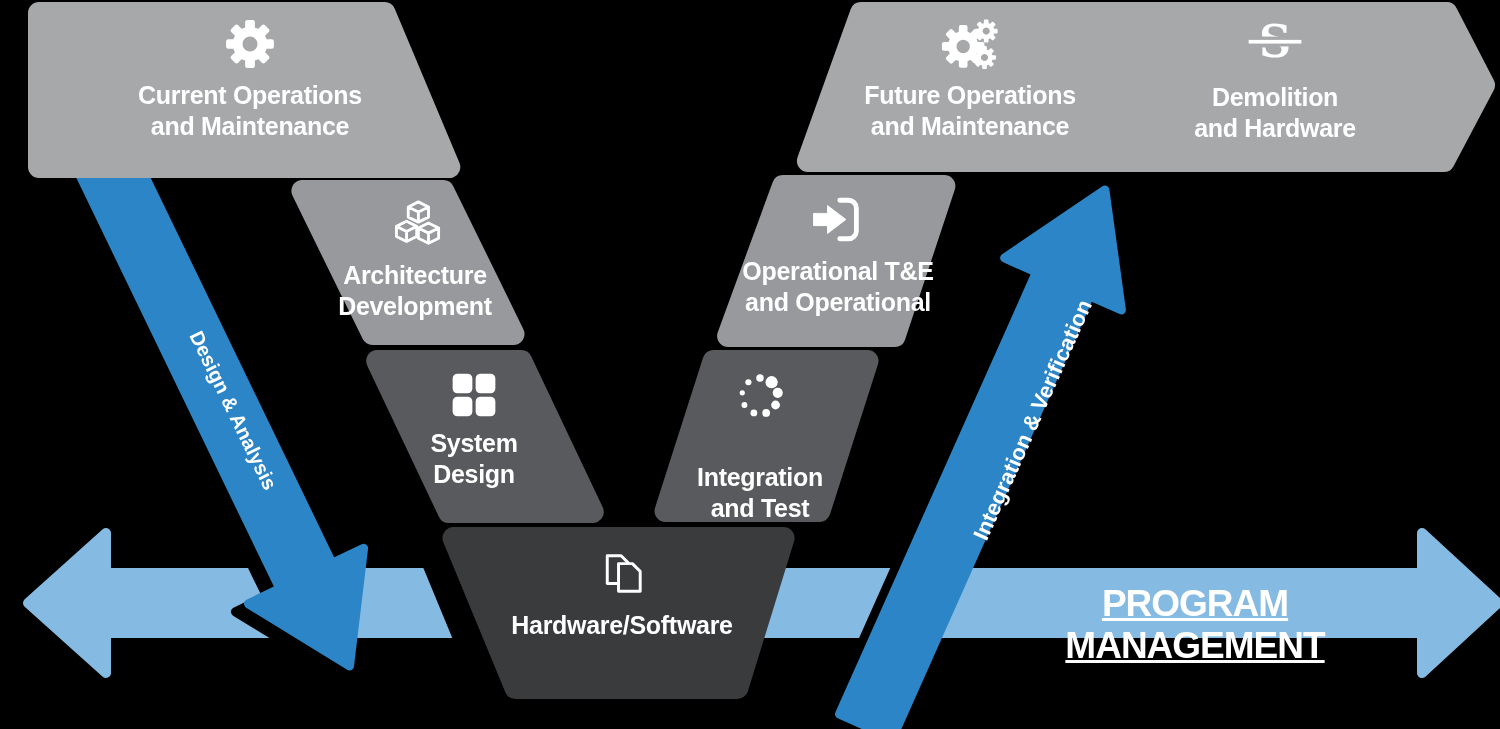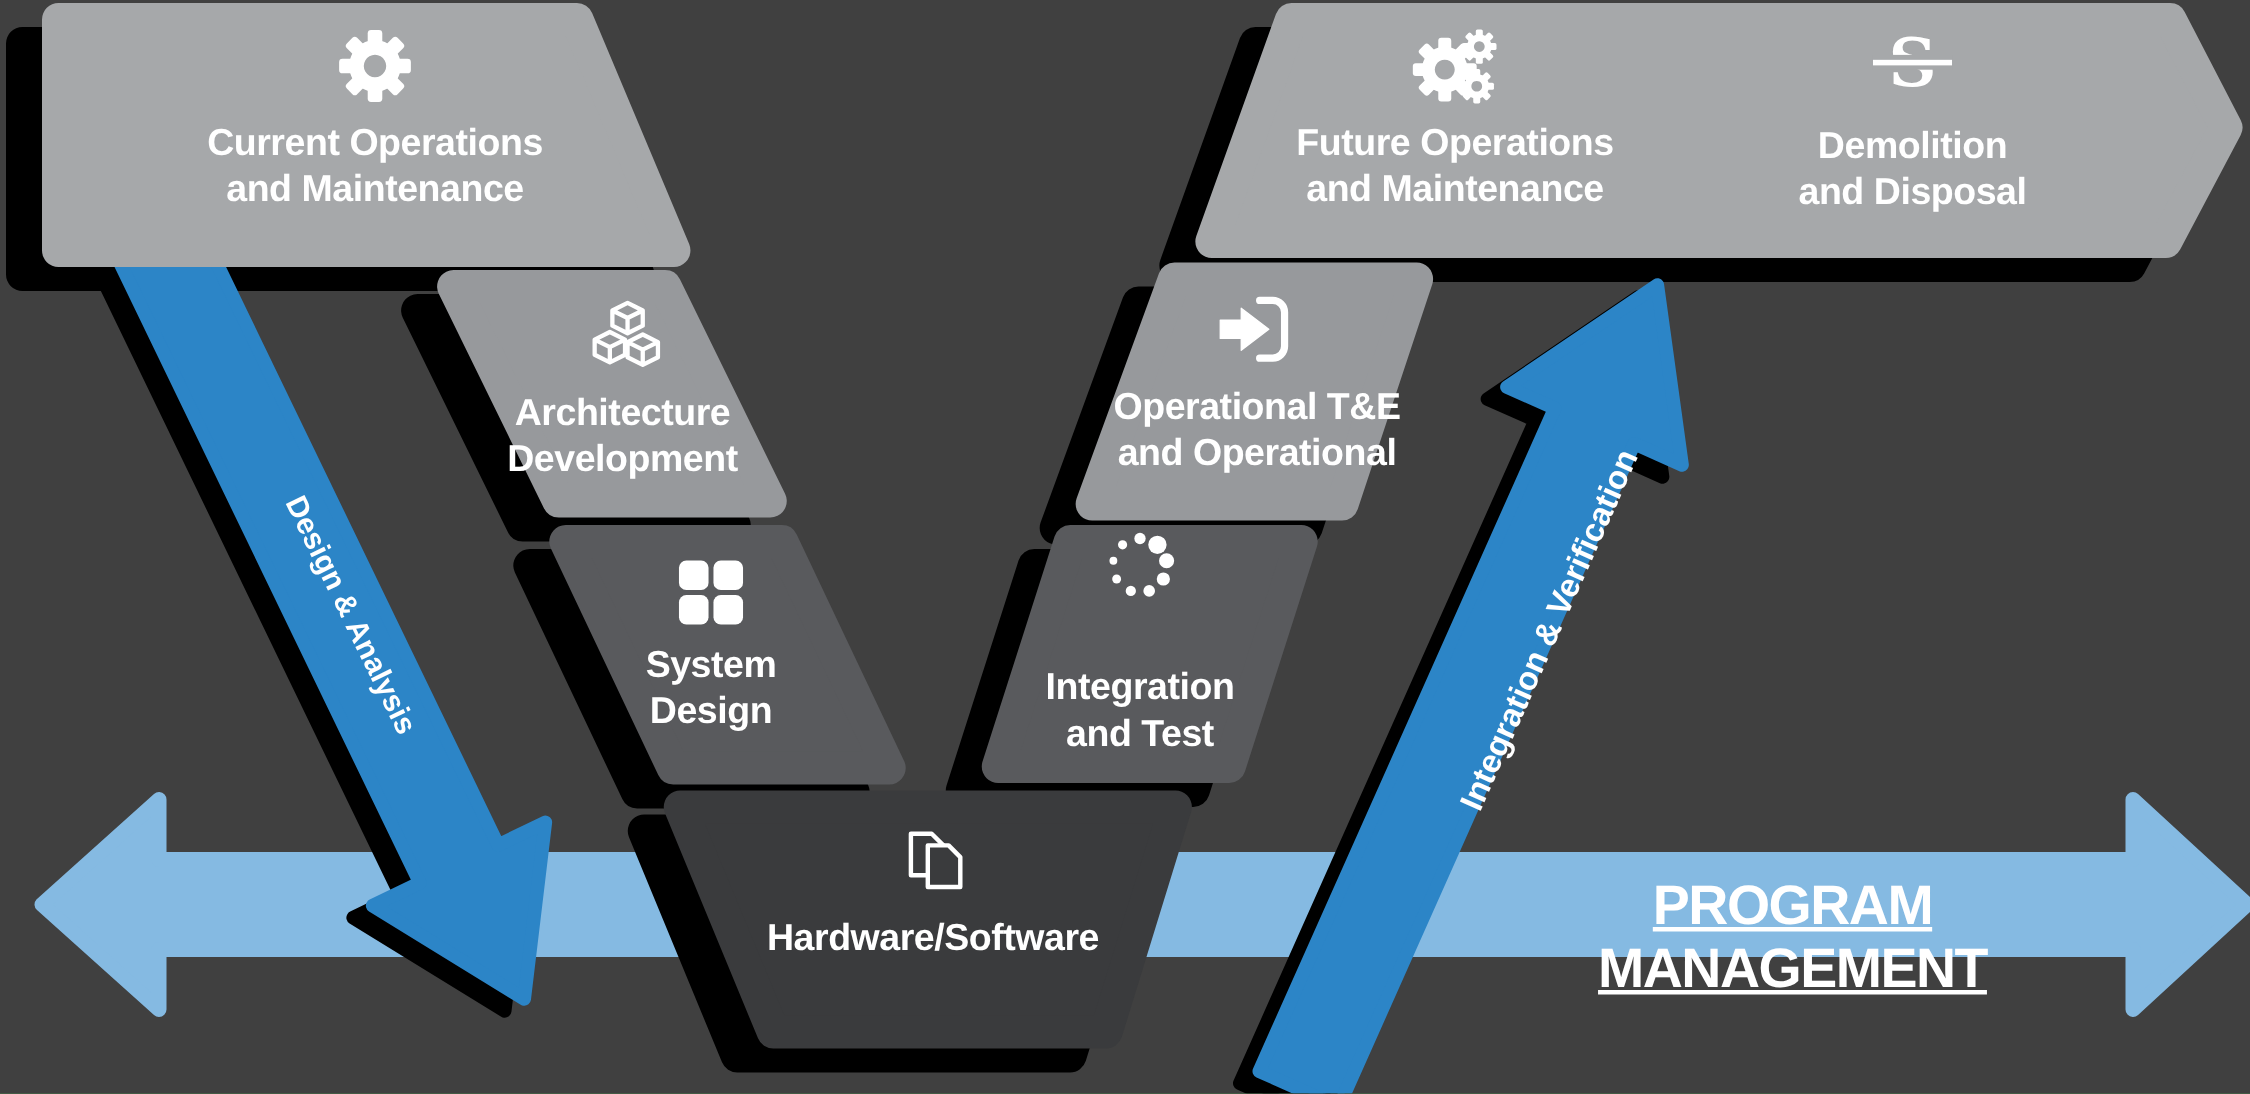--- a/index.html
+++ b/index.html
@@ -1,16 +1,16 @@
 <!DOCTYPE html>
 <html><head>
 <meta charset="utf-8">
 <style>
   html,body{margin:0;padding:0;background:#49704B;}
-  .stage{position:relative;width:1500px;height:729px;overflow:hidden;background:#404040;
+  .stage{position:relative;width:1500px;height:729px;overflow:hidden;background:#000000;
          font-family:"Liberation Sans",sans-serif;}
   .stage svg.scene{position:absolute;left:0;top:0;}
   .shape{fill:currentColor;stroke:currentColor;stroke-width:22;stroke-linejoin:round;stroke-linecap:round;}
   .thin{stroke-width:10;}
   .arrowshape{stroke-width:9;}
   .block-label{position:absolute;display:flex;flex-direction:column;align-items:center;gap:10px;
                color:#fff;font-weight:bold;font-size:25px;line-height:1.24;text-align:center;
                letter-spacing:-0.3px;pointer-events:none;}
   .block-label .lines div{white-space:nowrap;}
   .arrow-label{position:absolute;color:#fff;font-weight:bold;text-align:center;pointer-events:none;}
@@ -121,21 +121,21 @@
       <g stroke="#fff" stroke-width="3.4" stroke-linejoin="round" fill="currentColor">
         <path transform="translate(-4,-5)" d="M-13,-16 h16 l9,9 v23 h-25 z"></path>
         <path transform="translate(9,4)" d="M-13,-16 h16 l9,9 v23 h-25 z"></path>
       </g>
     </svg>
     <div class="lines">
       <div>Hardware/Software</div>
     </div>
   </div>
 
-  <div class="block-label" style="left:640px;top:350px;width:240px;gap:39px;">
+  <div class="block-label" style="left:640px;top:369px;width:240px;gap:39px;">
     <svg width="54" height="54" viewBox="-30 -30 60 60" class="icon" color="#595A5D">
       <g fill="#fff">
         <circle cx="0" cy="-20" r="4.2"></circle>
         <circle cx="12.9" cy="-15.3" r="6.8"></circle>
         <circle cx="19.7" cy="-3.5" r="5.6"></circle>
         <circle cx="17.3" cy="10" r="4.9"></circle>
         <circle cx="6.8" cy="18.8" r="4.3"></circle>
         <circle cx="-6.8" cy="18.8" r="3.8"></circle>
         <circle cx="-17.3" cy="10" r="3.3"></circle>
         <circle cx="-19.7" cy="-3.5" r="2.9"></circle>
@@ -172,21 +172,21 @@
   </div>
 
   <div class="block-label" style="left:1155px;top:16px;width:240px;">
     <svg width="56" height="56" viewBox="-34 -32 68 64" class="icon" color="#A6A8AA">
       <text x="0" y="16" text-anchor="middle" font-family="DejaVu Serif, serif" font-size="54" fill="#fff">S</text>
       <rect x="-32" y="-9" width="64" height="12" fill="currentColor"></rect>
       <rect x="-32" y="-5" width="64" height="4.5" fill="#fff"></rect>
     </svg>
     <div class="lines">
       <div>Demolition</div>
-      <div>and Disposal</div>
+      <div>and Hardware</div>
     </div>
   </div>
 
   <div class="arrow-label lbl-design">Design &amp; Analysis</div>
   <div class="arrow-label lbl-integration">Integration &amp; Verification</div>
   <div class="arrow-label lbl-program">PROGRAM MANAGEMENT</div>
 
 </div>
 
 </body></html>

